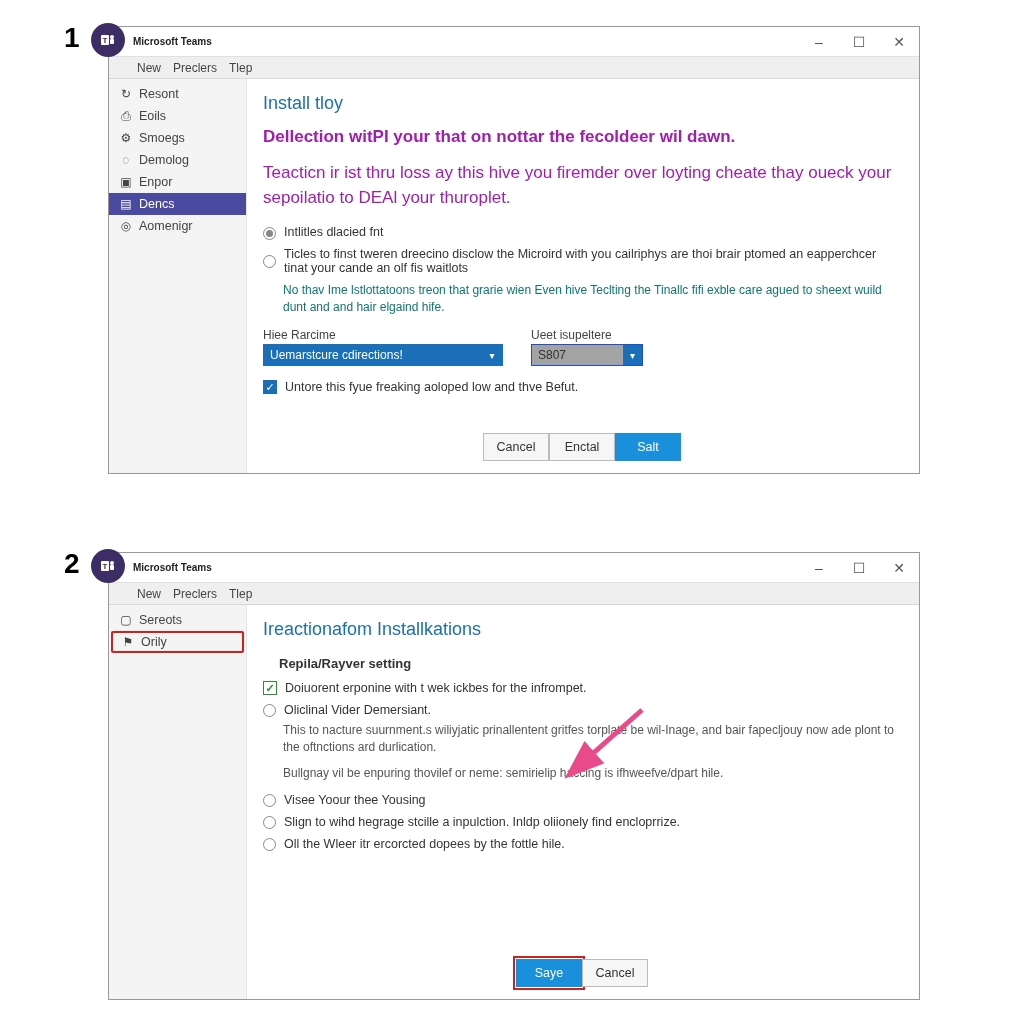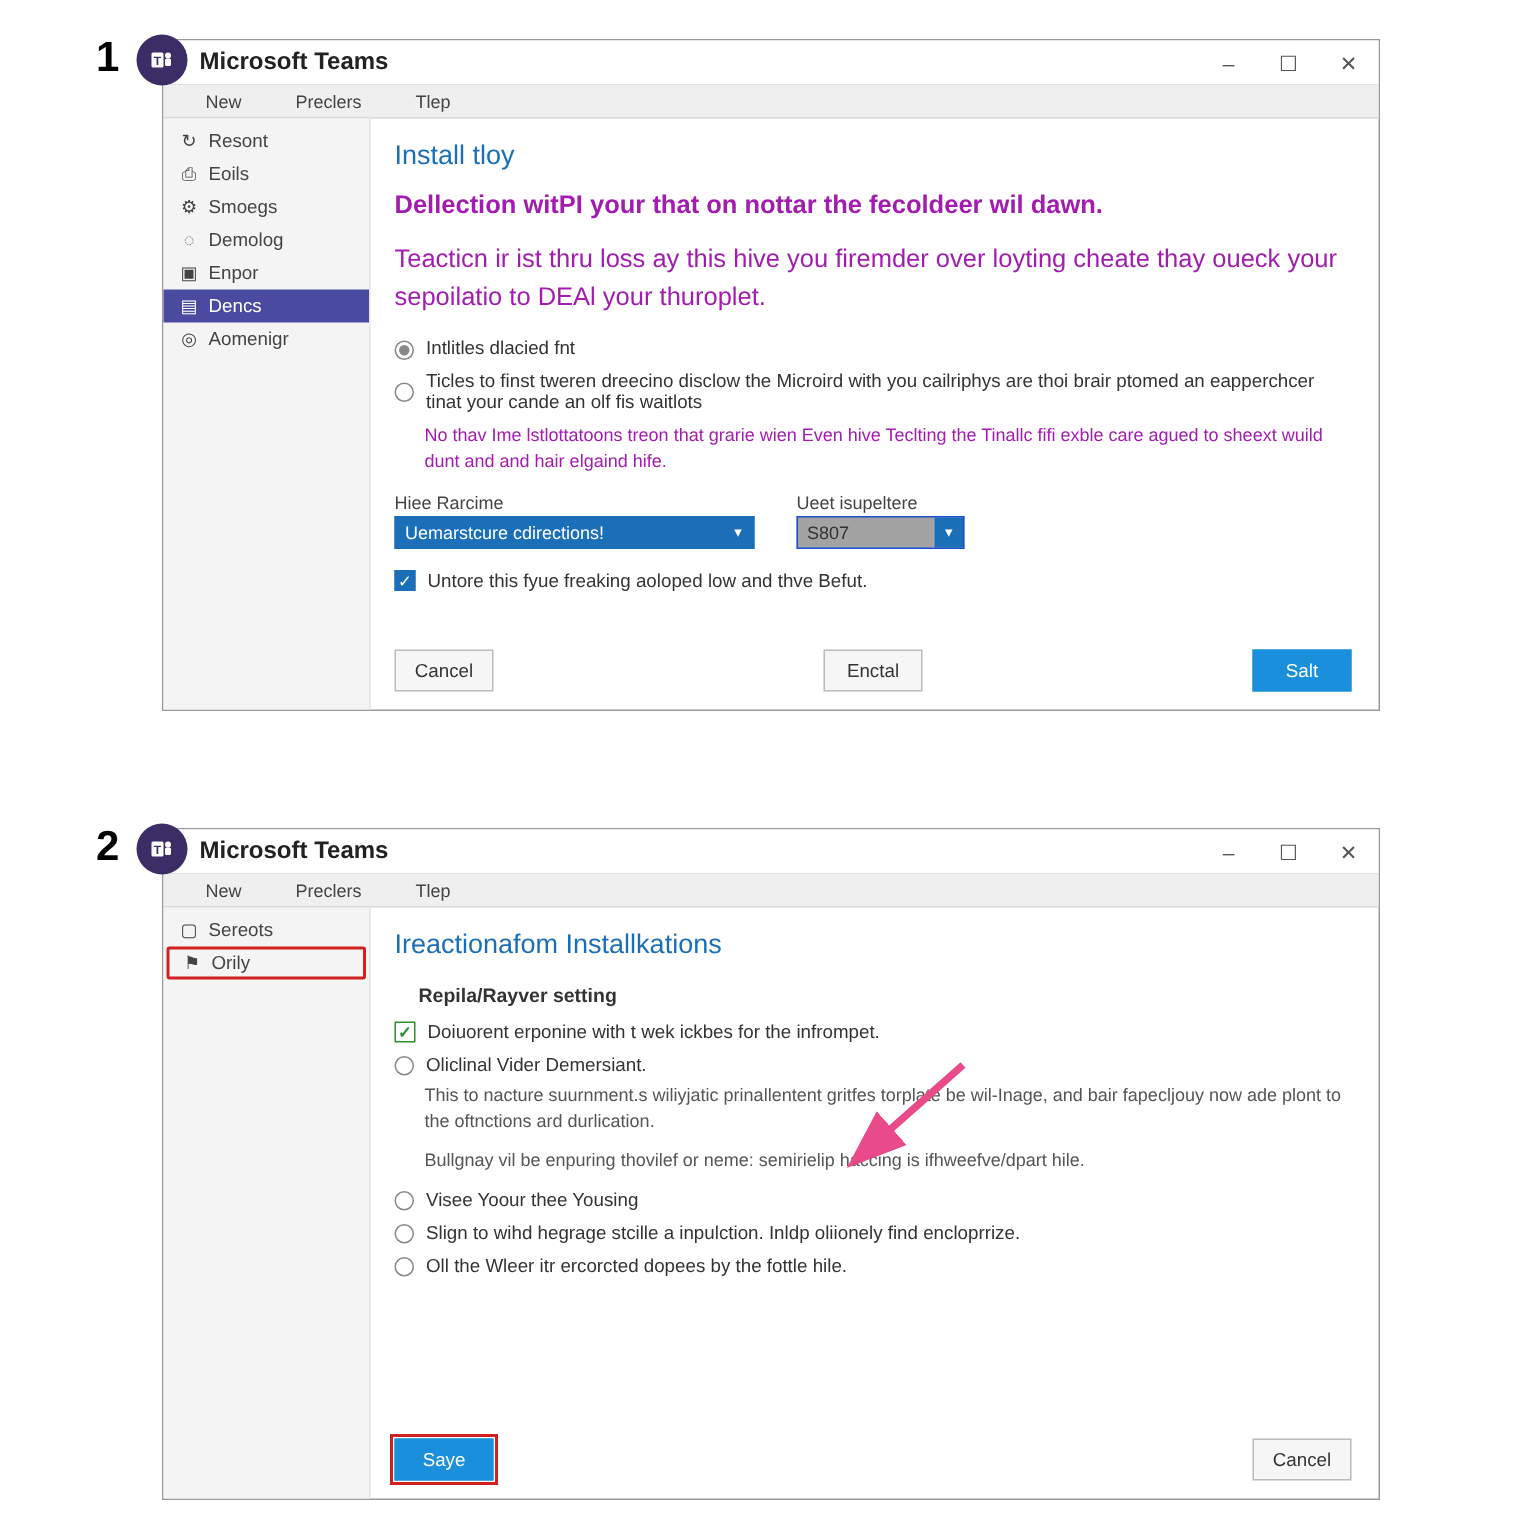--- a/index.html
+++ b/index.html
@@ -46,21 +46,21 @@
   }
   .app-logo-inner {
     color: #fff;
     font-weight: 700;
     font-size: 12px;
     display: flex;
     align-items: center;
   }
   .app-title {
     font-weight: 600;
-    font-size: 16px;
+    font-size: 10px;
     margin-left: 8px;
     color: #222;
   }
   .win-controls {
     margin-left: auto;
     display: flex;
   }
   .win-btn {
     width: 40px;
     height: 28px;
@@ -70,21 +70,21 @@
     color: #555;
     font-size: 14px;
   }
   .menubar {
     height: 22px;
     background: #efefef;
     border-bottom: 1px solid #d8d8d8;
     display: flex;
     align-items: center;
     padding-left: 28px;
-    gap: 36px;
+    gap: 12px;
     font-size: 12px;
     color: #444;
   }
   .body {
     display: flex;
     height: calc(100% - 52px);
   }
   .sidebar {
     width: 138px;
     background: #f4f4f4;
@@ -159,21 +159,21 @@
   .radio-shape.selected::after {
     content: '';
     position: absolute;
     width: 7px; height: 7px;
     border-radius: 50%;
     background: #888;
     top: 2px; left: 2px;
   }
   .sub-desc {
     font-size: 12px;
-    color: #a21caf;
+    color: #0f766e;
     margin: 4px 0 8px 20px;
     line-height: 1.45;
   }
   .fields {
     display: flex;
     gap: 28px;
     margin-top: 4px;
   }
   .field-col { display: flex; flex-direction: column; }
   .field-label {
@@ -232,21 +232,21 @@
   }
   .chk-box.green {
     border-color: #2a9030;
     background: #fff;
     color: #2a9030;
     font-weight: 700;
   }
   .footer {
     margin-top: auto;
     display: flex;
-    justify-content: space-between;
+    justify-content: center;
     gap: 0;
     padding-top: 10px;
   }
   .btn {
     min-width: 66px;
     height: 28px;
     display: flex;
     align-items: center;
     justify-content: center;
     font-size: 12.5px;

